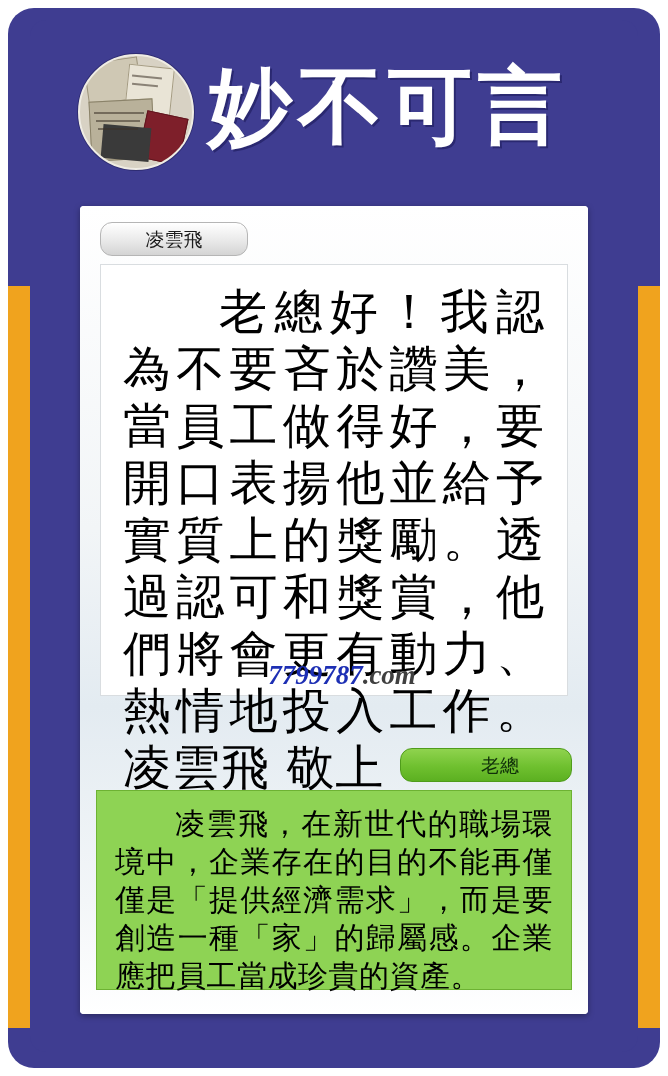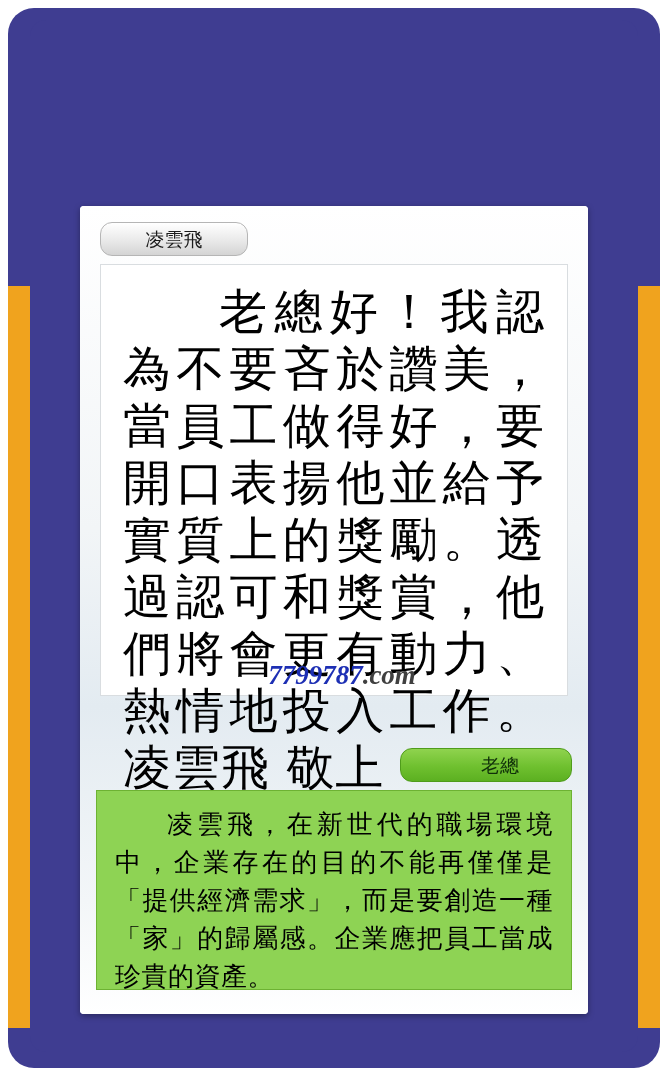--- a/index.html
+++ b/index.html
@@ -214,38 +214,53 @@
     top: 584px;
     width: 476px;
     height: 200px;
     background: #8ed354;
     border: 1px solid #6db233;
     box-sizing: border-box;
     padding: 14px 18px;
   }
   .msg-boss .text {
     font-family: Liberation Sans, sans-serif;
-    font-size: 26px;
+    font-size: 30px;
     line-height: 38px;
     color: #000000;
     text-align: justify;
     text-indent: 2em;
     letter-spacing: 0.5px;
   }
 </style>
 </head>
 <body>
 
 <div id="page">
 
   <div class="frame-outer"></div>
   <div class="stripe left"></div>
   <div class="stripe right"></div>
   <div class="panel"></div>
 
+  <div class="header">
+    <div class="stamp-photo">
+      <div class="s1"></div>
+      <div class="s2"></div>
+      <div class="s3"></div>
+      <div class="s4"></div>
+      <div class="s5"></div>
+      <div class="line" style="left:14px; top:56px; width:50px;"></div>
+      <div class="line" style="left:16px; top:64px; width:44px;"></div>
+      <div class="line" style="left:18px; top:72px; width:40px;"></div>
+      <div class="line" style="left:52px; top:20px; width:30px; transform:rotate(6deg);"></div>
+      <div class="line" style="left:52px; top:28px; width:26px; transform:rotate(6deg);"></div>
+    </div>
+    <div class="title">妙不可言</div>
+  </div>
 
   <div class="card">
     <div class="card-bg"></div>
 
     <div class="tag tag-left">凌雲飛</div>
 
     <div class="msg-user">
       <div class="text">老總好！我認為不要吝於讚美，當員工做得好，要開口表揚他並給予實質上的獎勵。透過認可和獎賞，他們將會更有動力、熱情地投入工作。凌雲飛 敬上</div>
     </div>
 

